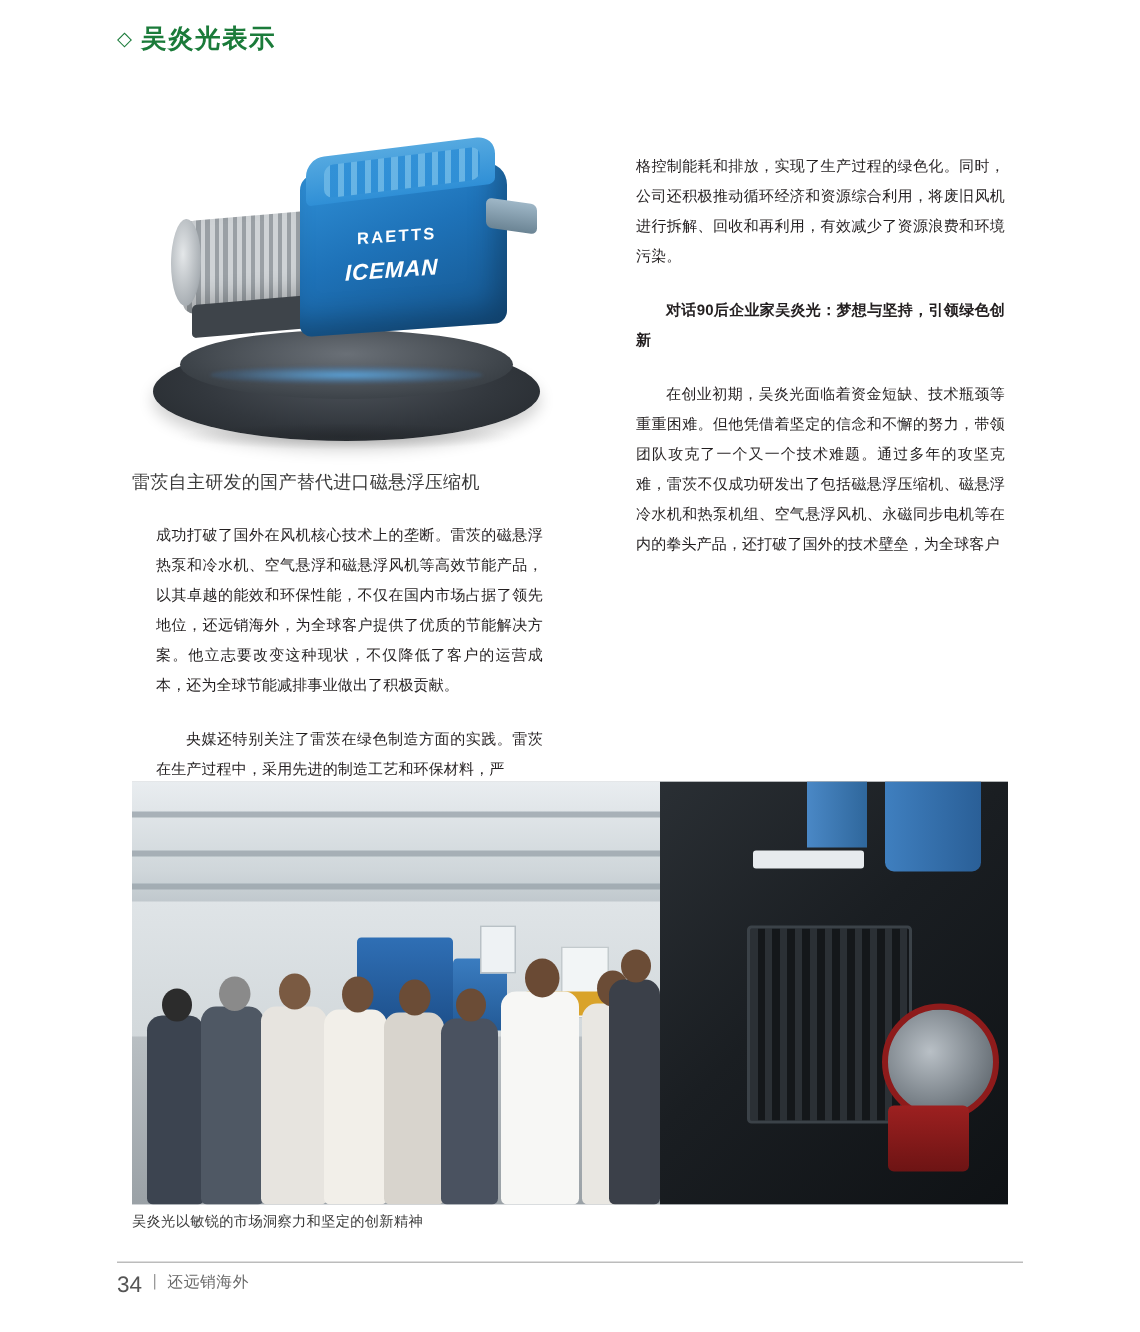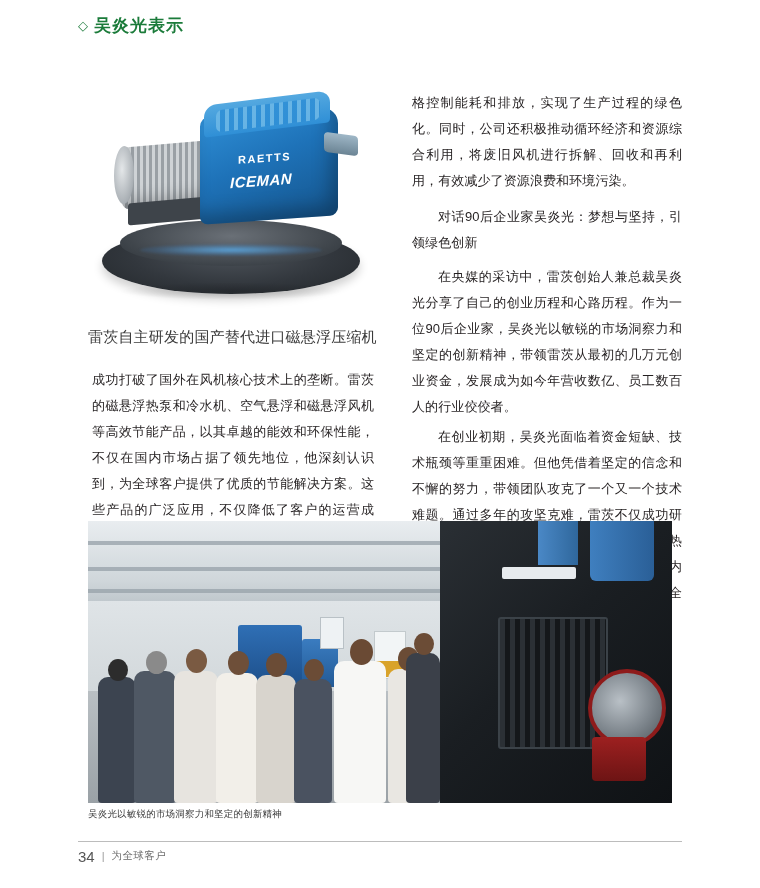--- a/index.html
+++ b/index.html
@@ -203,46 +203,46 @@
     position: absolute;
     left: 30px;
     top: 222px;
     width: 226px;
     height: 18px;
     border-radius: 50%;
     background: radial-gradient(ellipse at 50% 50%, rgba(0,0,0,0.18) 0%, rgba(0,0,0,0) 70%);
   }
 
   .caption {
-    font-size: 15px;
+    font-size: 12px;
     color: #3a3a3a;
     line-height: 1.5;
-    margin-top: 16px;
+    margin-top: 2px;
     letter-spacing: 0.2px;
   }
 
   
   .body-text p {
-    margin: 4px;
-    font-size: 13px;
+    margin: 16px;
+    font-size: 10px;
     line-height: 2.0;
     text-align: justify;
     text-justify: inter-ideograph;
     color: #231f20;
     letter-spacing: 0.1px;
   }
   .body-text p.indent {
     text-indent: 2em;
   }
   .col-left .body-text {
     margin-top: 18px;
   }
   .subhead {
     font-size: 11.8px;
-    font-weight: normal;
+    font-weight: bold;
     line-height: 2.0;
     text-indent: 2em;
     color: #231f20;
     margin: 0;
   }
 
   
   .photo-visit {
     position: absolute;
     left: 88px;
@@ -365,21 +365,21 @@
     color: #3a3a3a;
     letter-spacing: 0.2px;
   }
 
   
   .footer {
     position: absolute;
     left: 78px;
     top: 848px;
     display: flex;
-    align-items: center;
+    align-items: flex-start;
     gap: 7px;
   }
   .footer-line {
     position: absolute;
     left: 78px;
     top: 841px;
     width: 604px;
     height: 1px;
     background: #bcbcbc;
   }
@@ -425,30 +425,29 @@
       <div class="cmp-fins"></div>
       <div class="cmp-pipe"></div>
       <div class="cmp-label">RAETTS</div>
       <div class="cmp-label2">ICEMAN</div>
       <div class="cmp-shadow"></div>
     </div>
 
     <div class="caption">雷茨自主研发的国产替代进口磁悬浮压缩机</div>
 
     <div class="body-text">
-      <p>成功打破了国外在风机核心技术上的垄断。雷茨的磁悬浮热泵和冷水机、空气悬浮和磁悬浮风机等高效节能产品，以其卓越的能效和环保性能，不仅在国内市场占据了领先地位，他深刻认识到，为全球客户提供了优质的节能解决方案。这些产品的广泛应用，不仅降低了客户的运营成本，还为全球节能减排事业做出了积极贡献。</p>
+      <p>成功打破了国外在风机核心技术上的垄断。雷茨的磁悬浮热泵和冷水机、空气悬浮和磁悬浮风机等高效节能产品，以其卓越的能效和环保性能，不仅在国内市场占据了领先地位，还远销海外，为全球客户提供了优质的节能解决方案。他立志要改变这种现状，不仅降低了客户的运营成本，还为全球节能减排事业做出了积极贡献。</p>
       <p class="indent">央媒还特别关注了雷茨在绿色制造方面的实践。雷茨在生产过程中，采用先进的制造工艺和环保材料，严</p>
     </div>
   </div>
 
   <div class="col-right">
     <div class="body-text">
       <p>格控制能耗和排放，实现了生产过程的绿色化。同时，公司还积极推动循环经济和资源综合利用，将废旧风机进行拆解、回收和再利用，有效减少了资源浪费和环境污染。</p>
       <p class="subhead" style="margin-top:10px;">对话90后企业家吴炎光：梦想与坚持，引领绿色创新</p>
-      <p class="indent" style="margin-top:8px;">在央媒的采访中，雷茨创始人兼总裁吴炎光分享了自己的创业历程和心路历程。作为一位90后企业家，吴炎光以敏锐的市场洞察力和坚定的创新精神，带领雷茨从最初的几万元创业资金，发展成为如今年营收数亿、员工数百人的行业佼佼者。</p>
       <p class="indent">在创业初期，吴炎光面临着资金短缺、技术瓶颈等重重困难。但他凭借着坚定的信念和不懈的努力，带领团队攻克了一个又一个技术难题。通过多年的攻坚克难，雷茨不仅成功研发出了包括磁悬浮压缩机、磁悬浮冷水机和热泵机组、空气悬浮风机、永磁同步电机等在内的拳头产品，还打破了国外的技术壁垒，为全球客户</p>
     </div>
   </div>
 
   <div class="photo-visit">
     <div class="pv-ceiling"></div>
     <div class="pv-beam" style="left:0;top:20px;width:400px;"></div>
     <div class="pv-beam" style="left:0;top:46px;width:380px;"></div>
     <div class="pv-beam" style="left:0;top:68px;width:360px;"></div>
     <div class="pv-wall"></div>
@@ -496,16 +495,16 @@
     <div class="person" style="left:318px;top:132px;width:34px;height:150px;background:#3b4049;"></div>
     <div class="p-head" style="left:326px;top:112px;width:20px;height:22px;background:#6b4c36;"></div>
   </div>
 
   <div class="caption-bottom">吴炎光以敏锐的市场洞察力和坚定的创新精神</div>
 
   <div class="footer-line"></div>
   <div class="footer">
     <span class="footer-num">34</span>
     <span class="footer-sep">|</span>
-    <span class="footer-text">为全球客户</span>
+    <span class="footer-text">还远销海外</span>
   </div>
 
 </div>
 
 </body></html>

